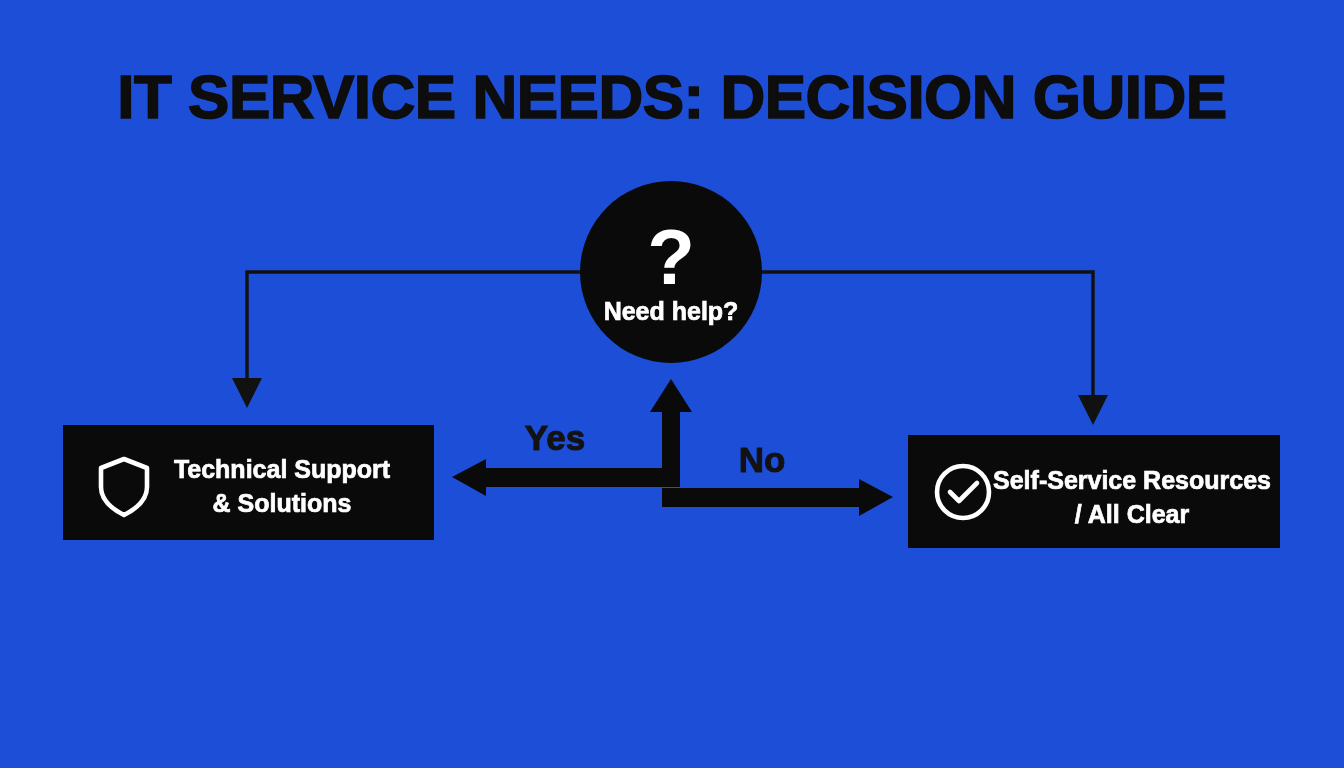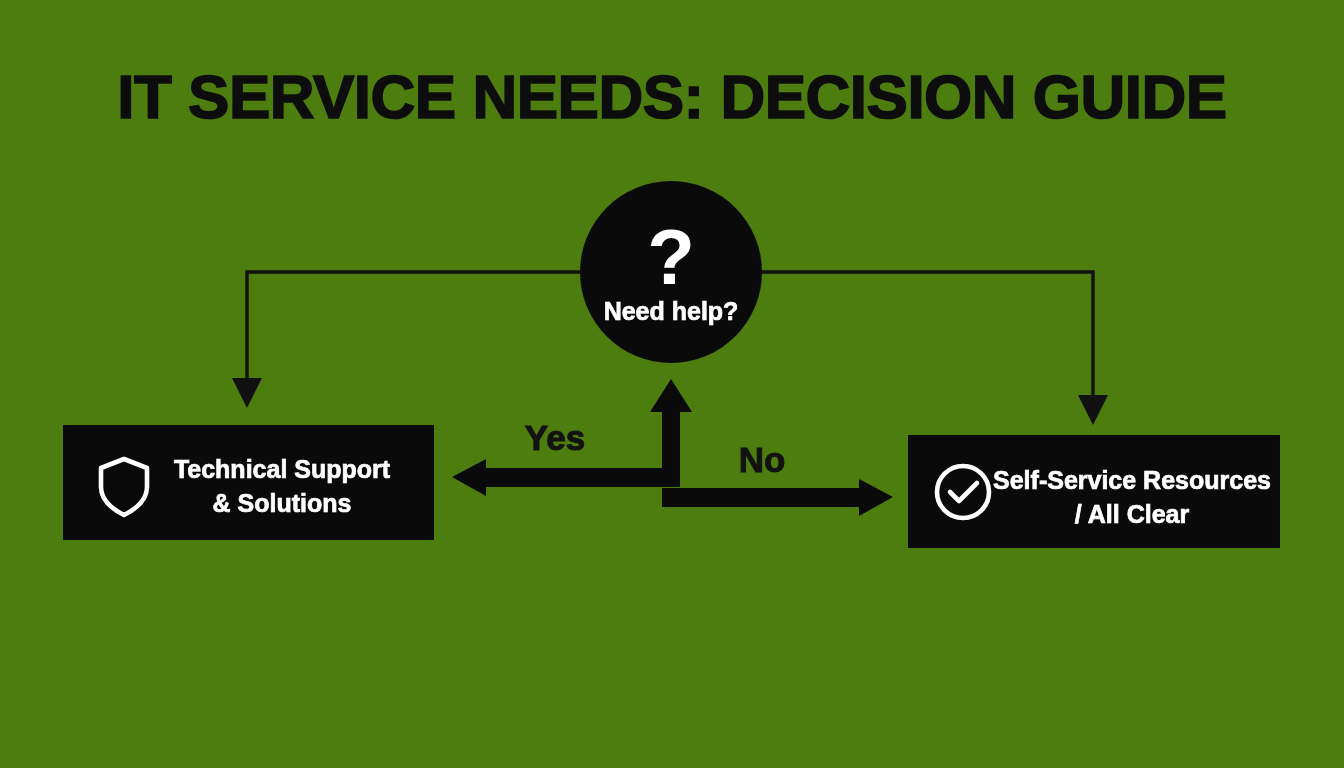--- a/index.html
+++ b/index.html
@@ -72,21 +72,21 @@
   .node-box { fill: #0a0a0a; }
   .node-circle { fill: #0a0a0a; }
   .thin-line { stroke: #111111; stroke-width: 3.4px; fill: none; }
   .thin-head { fill: #111111; }
   .thick-arrow { fill: #0a0a0a; }
   .icon-stroke { fill: none; stroke: #ffffff; stroke-width: 4.6px; stroke-linecap: round; stroke-linejoin: round; }
 </style>
 </head>
 <body>
 
-<div id="canvas" style="background: #4d7c0f;">
+<div id="canvas" style="background: #1d4ed8;">
   <svg id="diagram" viewBox="0 0 1344 768" xmlns="http://www.w3.org/2000/svg">
 
     <text class="title-text" x="672" y="118" text-anchor="middle">IT SERVICE NEEDS: DECISION GUIDE</text>
 
     <g>
       <path class="thin-line" d="M 580 272 L 247 272 L 247 386"></path>
       <polygon class="thin-head" points="247,408 232,378 262,378"></polygon>
     </g>
 
     <g>

